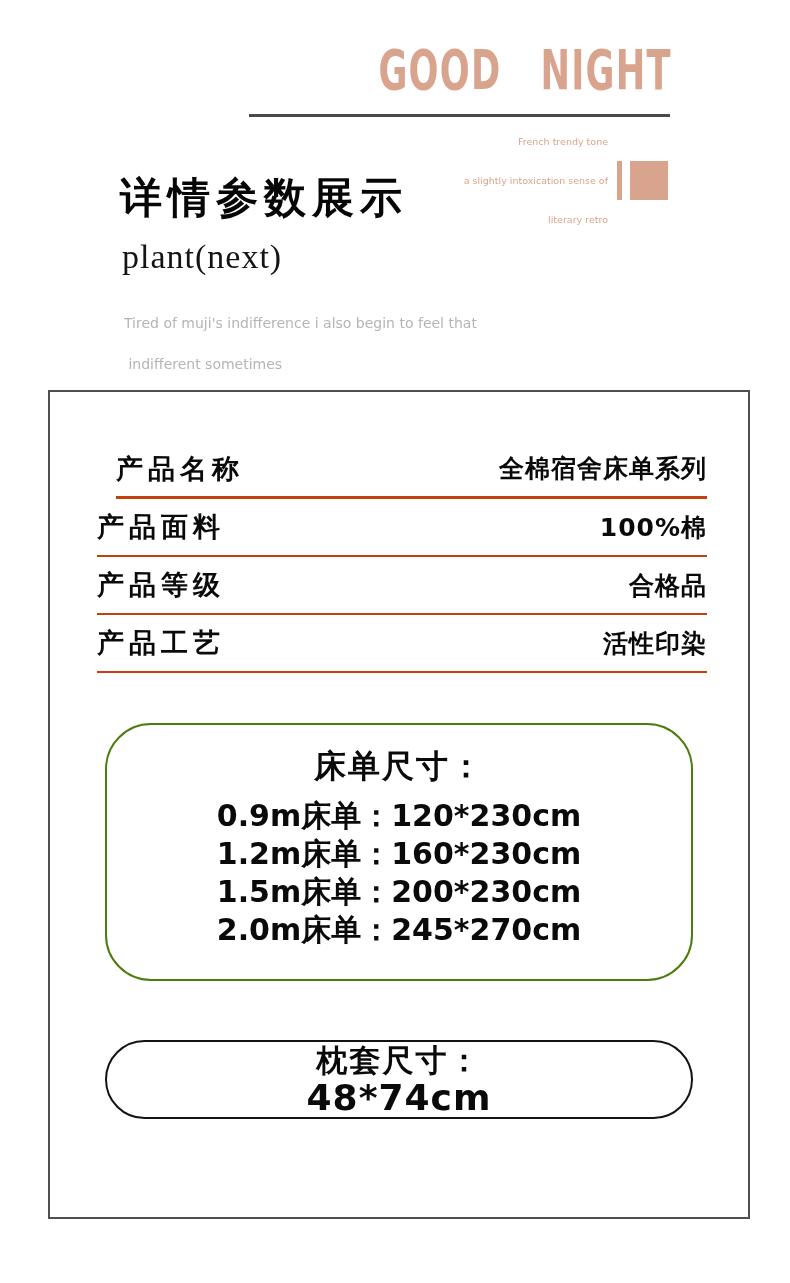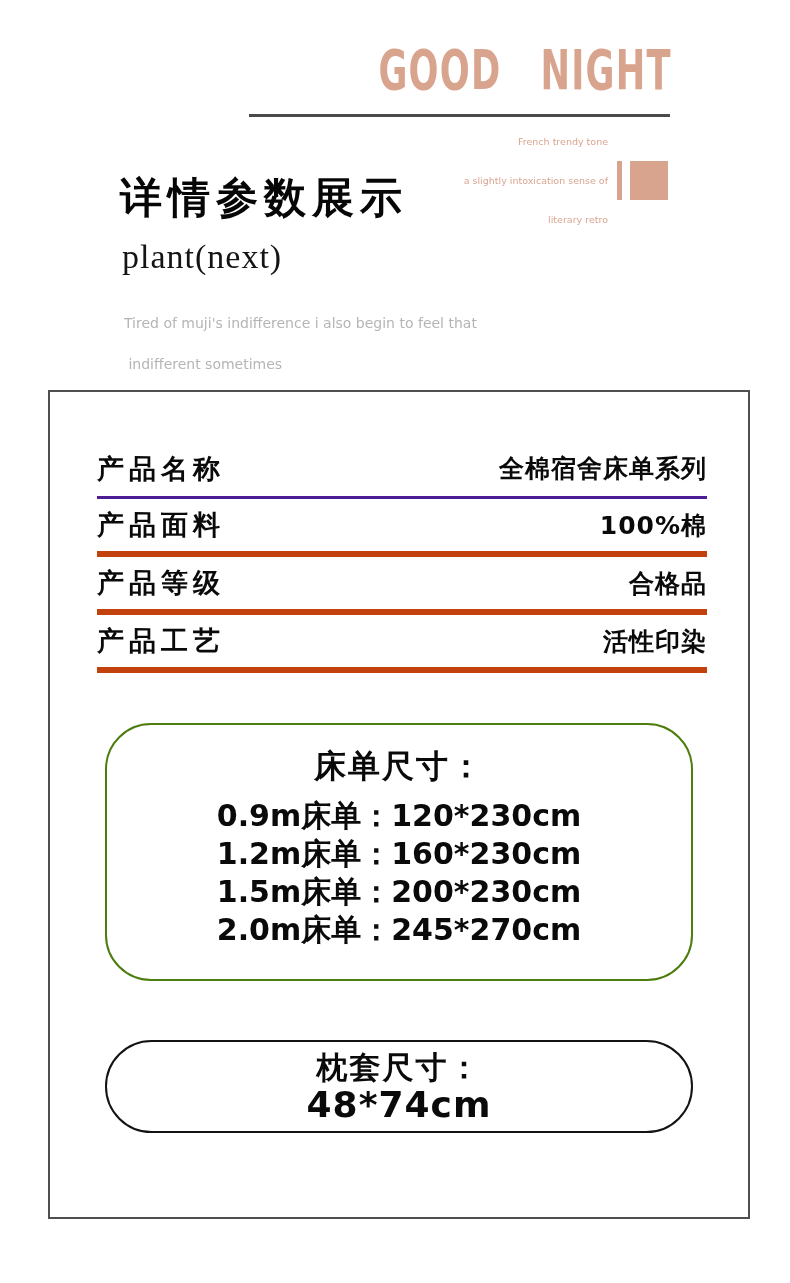--- a/index.html
+++ b/index.html
@@ -63,23 +63,23 @@
     border: 2px solid #4f4f4f; background: #ffffff;
   }
 
   
   .spec-table {
     position: absolute; top: 49px; left: 47px; right: 41px;
   }
   .spec-row {
     height: 58px; display: flex; align-items: center;
     justify-content: space-between;
-    border-bottom: 6px solid #c2410c;
+    border-bottom: 2px solid #c2410c;
   }
-  .spec-row.thick { border-bottom: 3px solid #4c1d95; }
+  .spec-row.thick { border-bottom: 3px solid #c2410c; margin-left: 19px; }
   .spec-label {
     font-size: 27px; font-weight: 600; letter-spacing: 5px;
     white-space: nowrap;
   }
   .spec-value {
     font-size: 25px; font-weight: 600; letter-spacing: 1px;
     white-space: nowrap;
   }
 
   
@@ -94,21 +94,21 @@
   }
   .sheet-lines { margin-top: 8px; }
   .sheet-line {
     font-size: 30px; line-height: 38px; font-weight: bold;
     white-space: nowrap;
   }
 
   
   .pillow-box {
     position: absolute; top: 648px; left: 55px;
-    width: 588px; height: 93px;
+    width: 588px; height: 79px;
     border: 2px solid #131313; border-radius: 48px;
     display: flex; flex-direction: column;
     align-items: center; justify-content: center;
     text-align: center;
   }
   .pillow-title {
     font-size: 31px; font-weight: bold; letter-spacing: 2px; line-height: 37px;
   }
   .pillow-value {
     font-size: 36px; font-weight: bold; letter-spacing: 1px; line-height: 38px;

